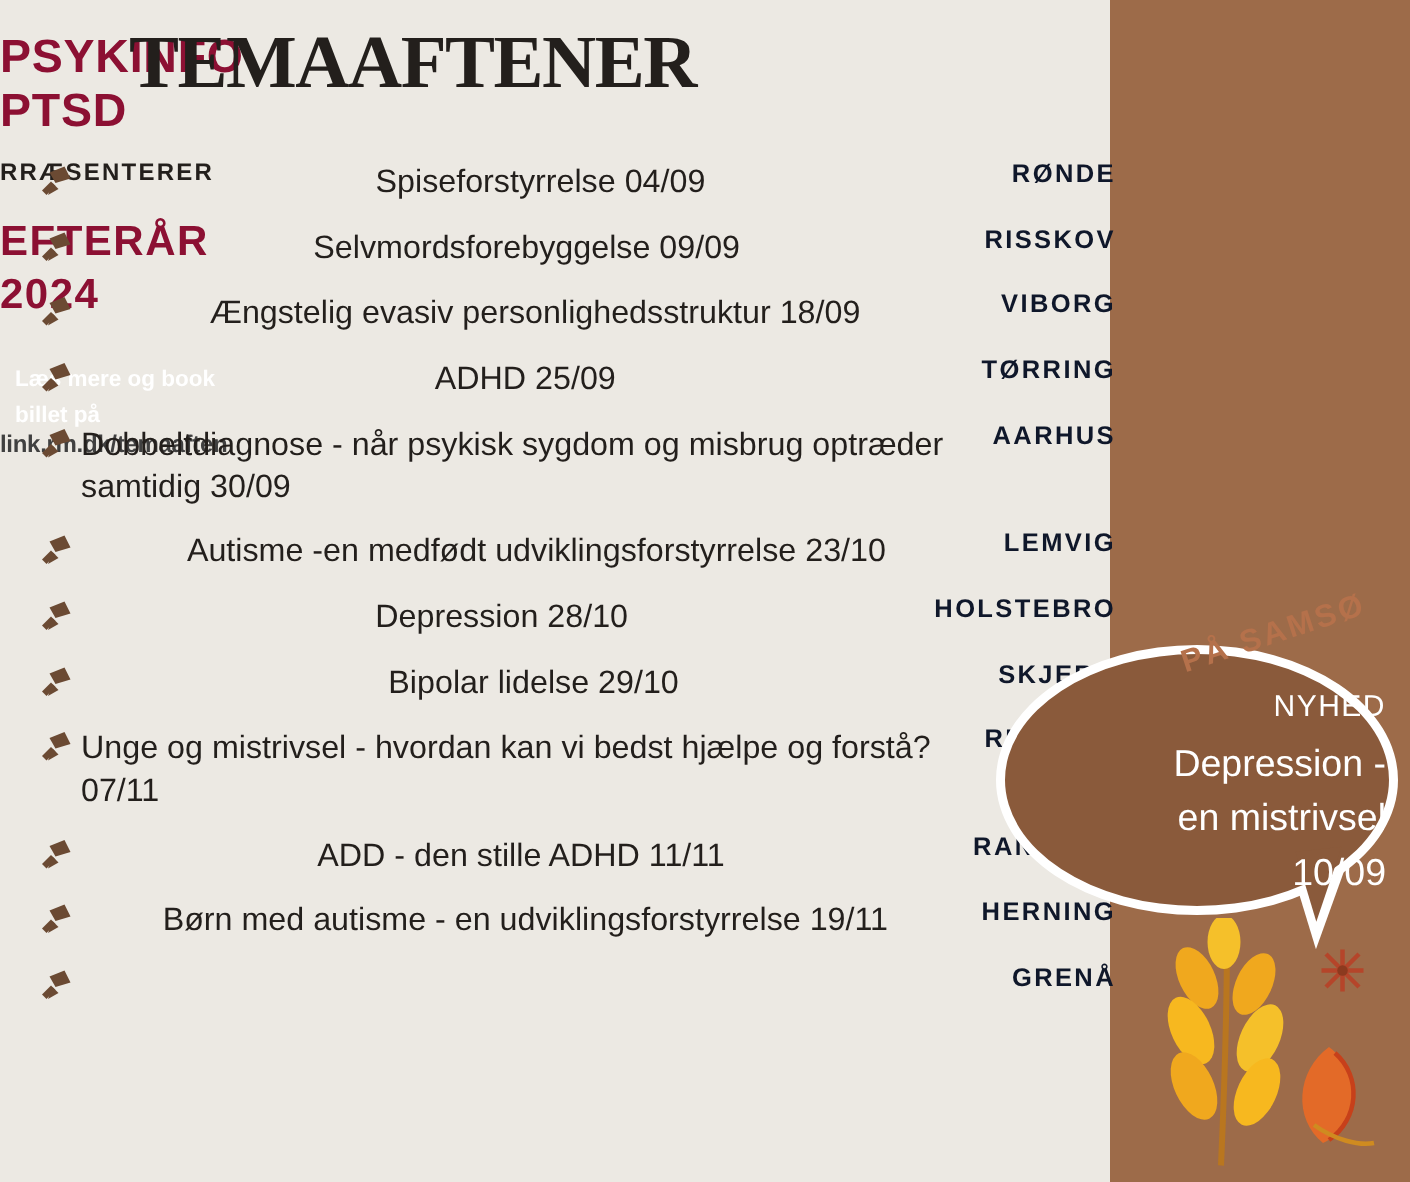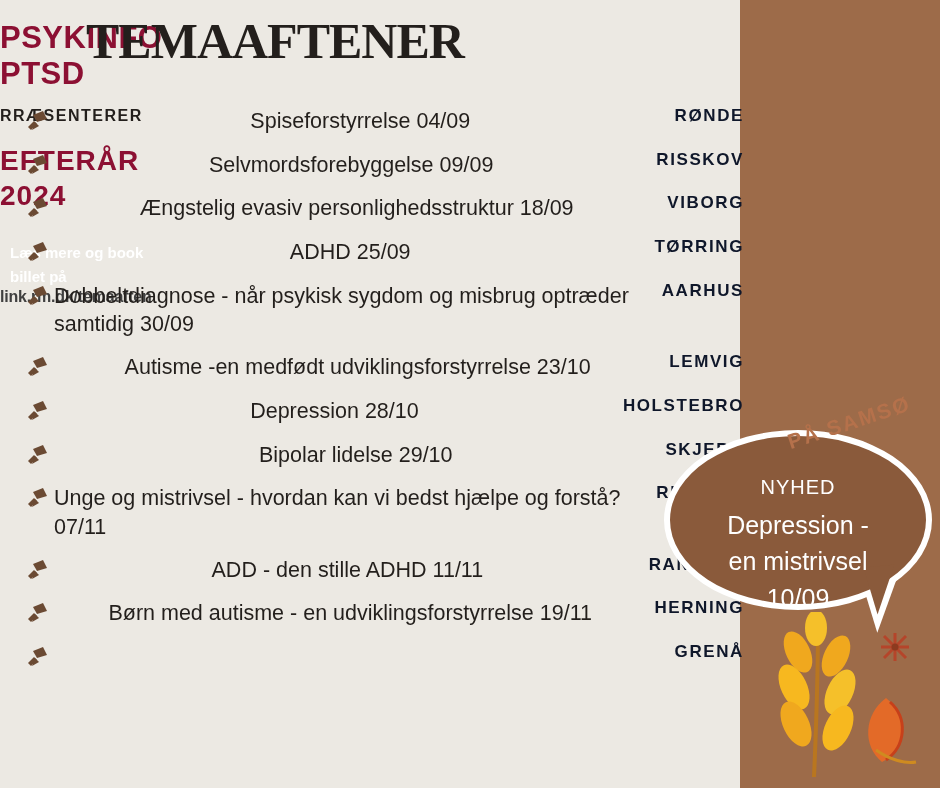--- a/index.html
+++ b/index.html
@@ -156,23 +156,23 @@
     width: 0;
     height: 0;
     border-left: 9px solid transparent;
     border-right: 22px solid transparent;
     border-top: 48px solid #8a5a3b;
     transform: rotate(-6deg);
   }
   .bubble-text {
     position: absolute;
     left: 672px;
-    top: 476px;
+    top: 460px;
     width: 252px;
-    text-align: center;
+    text-align: right;
     color: #ffffff;
   }
   .nyhed {
     font-size: 20px;
     letter-spacing: 1px;
     margin-bottom: 8px;
   }
   .bubble-title {
     font-size: 25px;
     line-height: 1.45;

